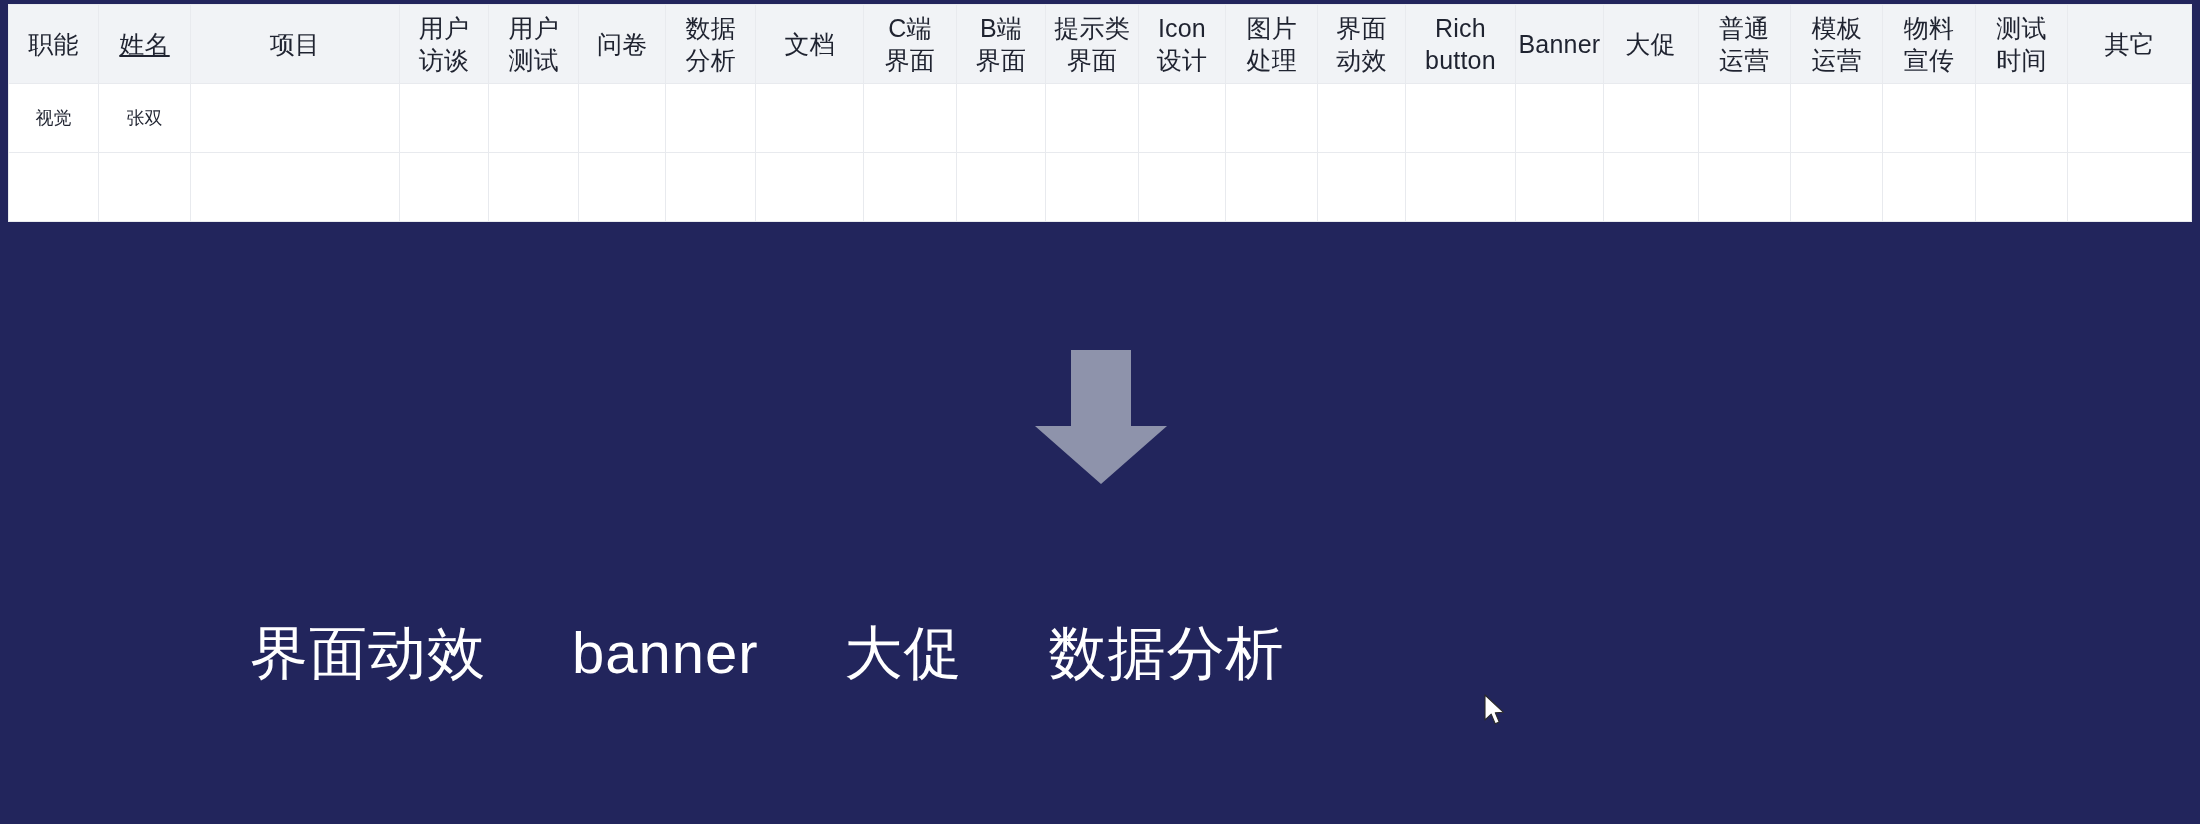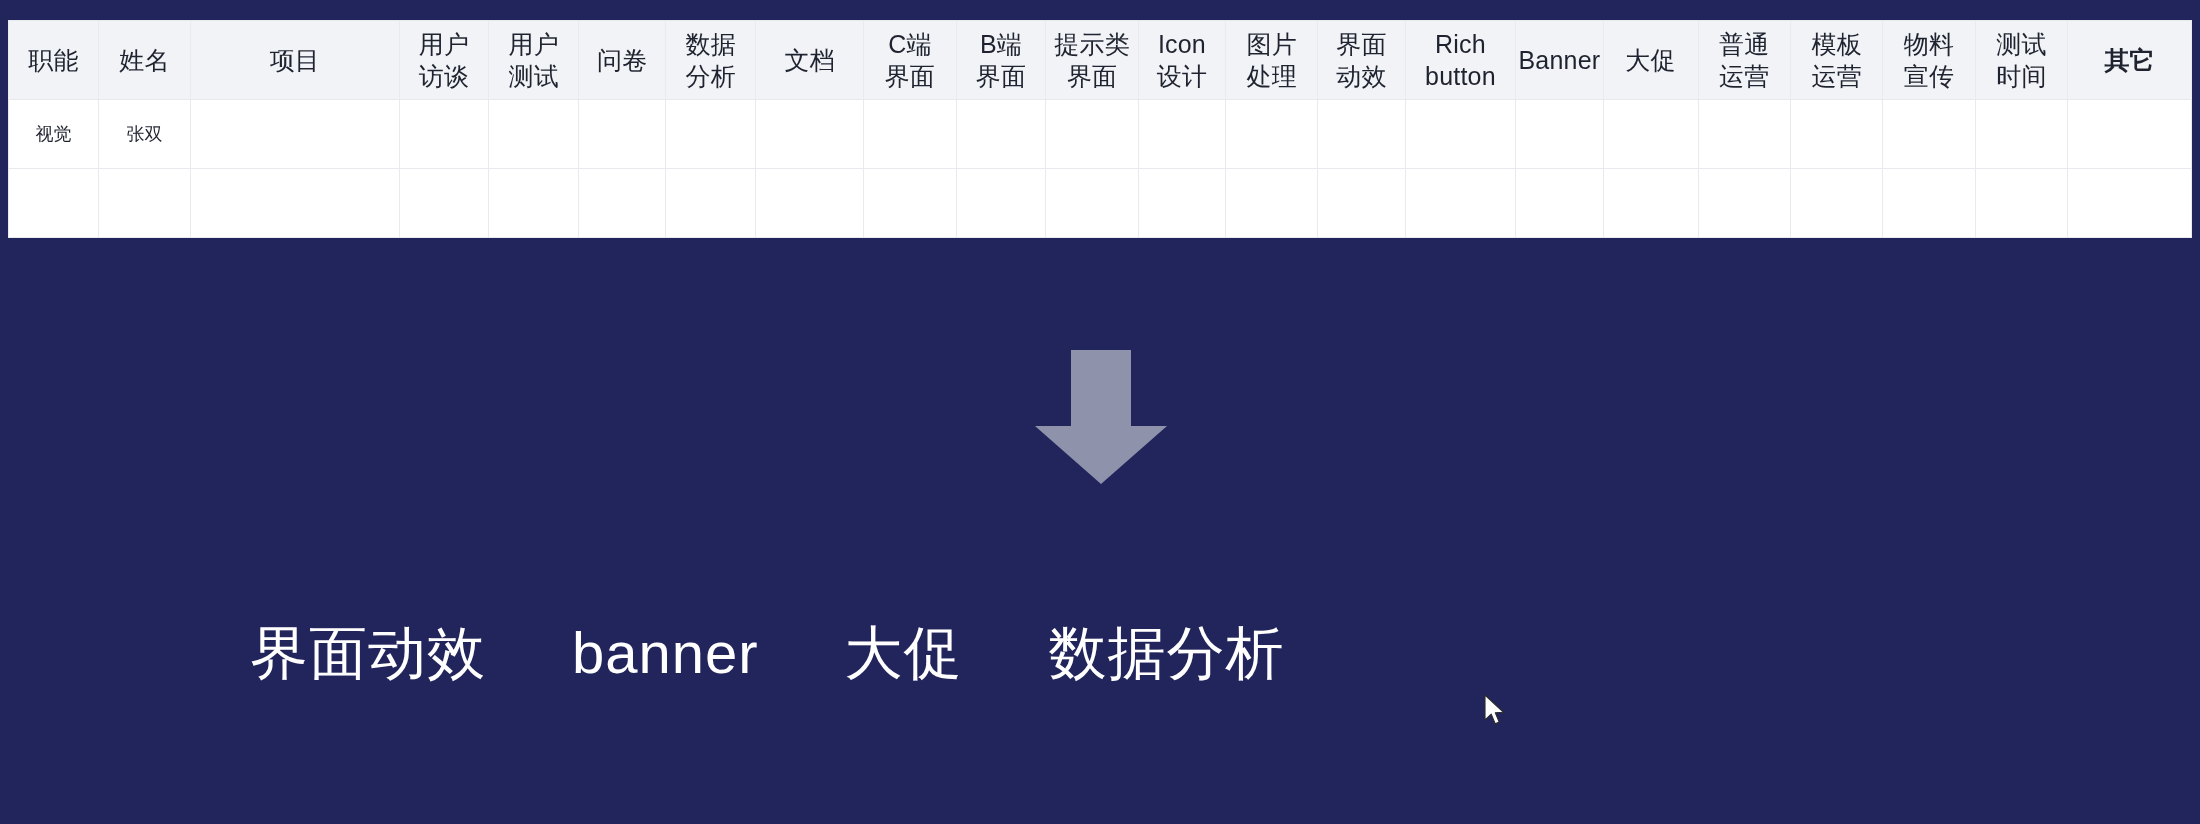--- a/index.html
+++ b/index.html
@@ -21,21 +21,21 @@
     width: 2200px;
     height: 824px;
     background: #22255c;
     overflow: hidden;
   }
 
   
   .table-region {
     position: absolute;
     left: 0;
-    top: 16px;
+    top: 0;
     width: 2200px;
     height: 224px;
     background: #22255c;
     box-sizing: border-box;
     padding: 4px 8px 2px 8px;
   }
 
   .matrix-table {
     width: 100%;
     height: 100%;
@@ -129,21 +129,21 @@
 
 <div id="slide">
 
   <div class="table-region">
     <table class="matrix-table">
       <thead>
         <tr id="header-row">
             <th style="width: 64px;">
               <span class="hdr">职能</span>
             </th>
-            <th style="width: 66px;">
+            <th style="width: 66px; text-decoration: underline;">
               <span class="hdr">姓名</span>
             </th>
             <th style="width: 155px;">
               <span class="hdr">项目</span>
             </th>
             <th style="width: 64px;">
               <span class="hdr">用户<br>访谈</span>
             </th>
             <th style="width: 64px;">
               <span class="hdr">用户<br>测试</span>
@@ -189,21 +189,21 @@
             </th>
             <th style="width: 66px; margin-top: 32px;">
               <span class="hdr">模板<br>运营</span>
             </th>
             <th style="width: 66px;">
               <span class="hdr">物料<br>宣传</span>
             </th>
             <th style="width: 66px;">
               <span class="hdr">测试<br>时间</span>
             </th>
-            <th style="width: 90px; font-weight: bold;">
+            <th style="width: 90px;">
               <span class="hdr">其它</span>
             </th>
           </tr>
       </thead>
       <tbody id="table-body">
           <tr>
             <td>视觉</td>
             <td>张双</td>
             <td></td>
             <td></td>

